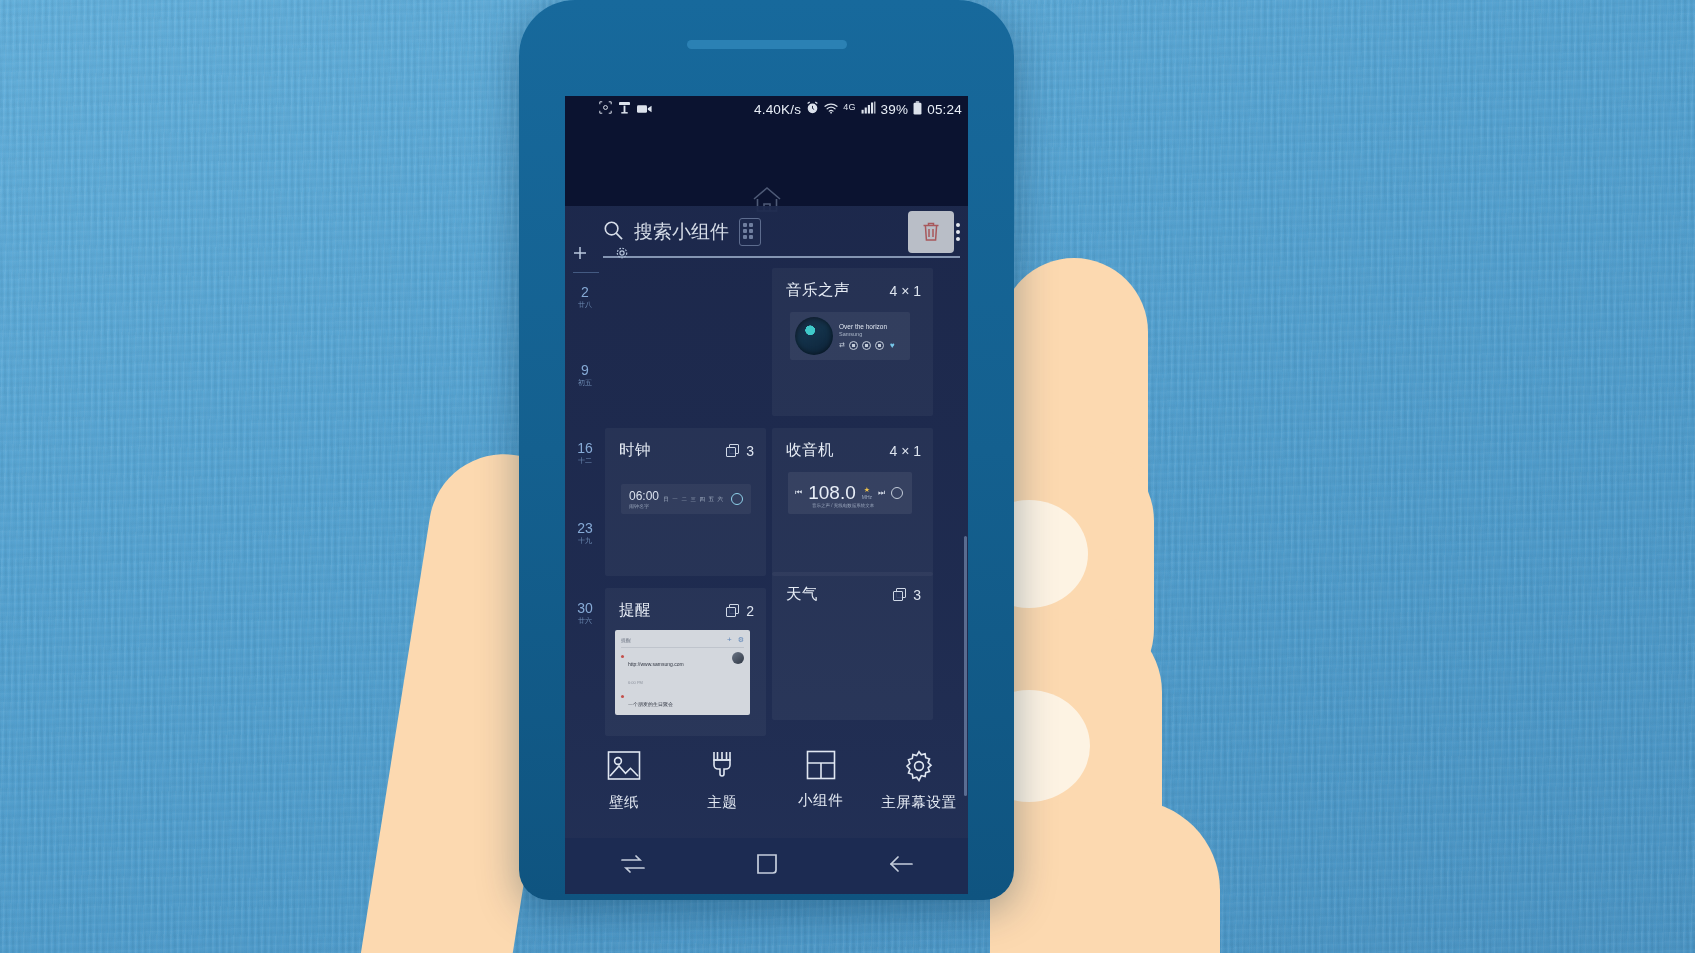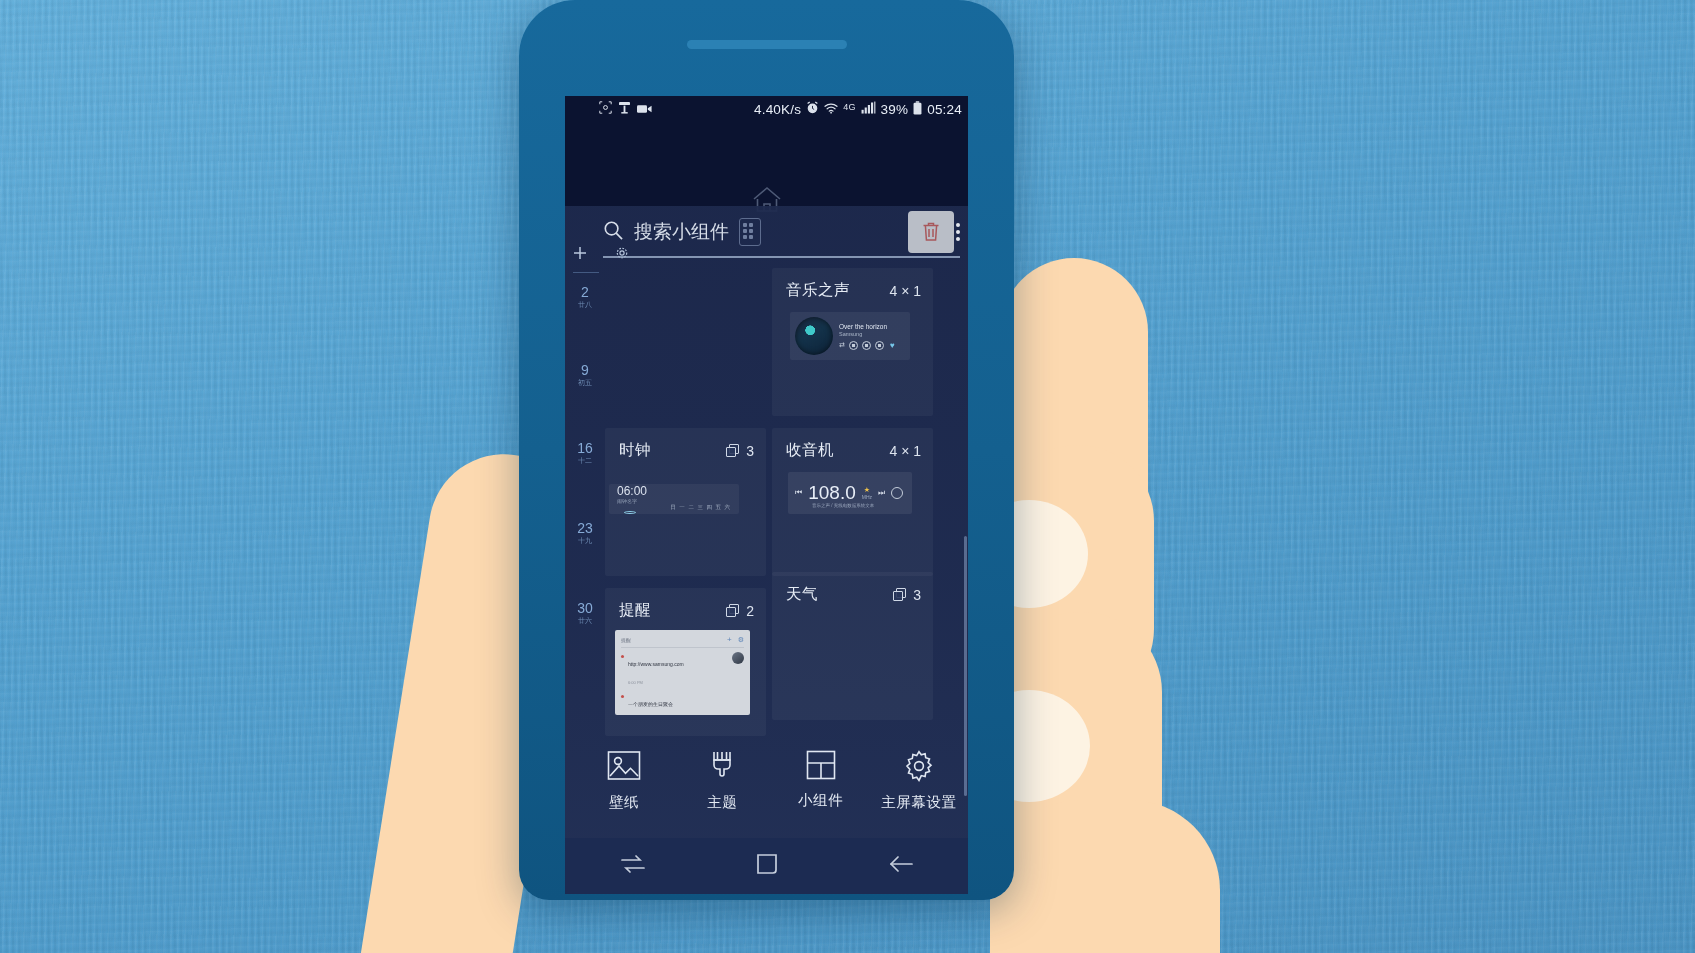--- a/index.html
+++ b/index.html
@@ -164,23 +164,23 @@
   #mu-info{ flex:1; }
   .mu-t{ color:#e2e8f2; font-size:6.5px; }
   .mu-a{ color:#aab6c9; font-size:5.5px; margin-top:1px;}
   .mu-ctrl{ display:flex; align-items:center; gap:4px; margin-top:4px;}
   .mu-b{ width:9px; height:9px; border-radius:50%; border:1px solid #c4cdda; display:flex; align-items:center; justify-content:center;}
   .mu-b i{ width:3px; height:3px; background:#c4cdda; display:block;}
   .mu-heart{ color:#76c6e8; font-size:8px; margin-left:2px;}
 
   
   #prev-clock {
-    left:4px; top:56px; width:130px; height:30px;
+    left:16px; top:56px; width:130px; height:30px;
     background:rgba(255,255,255,0.05); border-radius:2px;
-    display:flex; padding:0 8px;flex-direction:column;
+    display:flex; align-items:center; padding:0 8px;
   }
   .ck-t{ color:#dbe2ee; font-size:12px;}
   .ck-s{ color:#97a4ba; font-size:5px;}
   .ck-days{ margin-left:auto; color:#aab6c9; font-size:5.5px; letter-spacing:1px;}
   .ck-ic{ width:12px; height:12px; border:1.3px solid #8fd1ea; border-radius:50%; margin-left:7px;}
 
   
   #prev-radio {
     left:16px; top:44px; width:124px; height:42px;
     background:rgba(255,255,255,0.07); border-radius:2px;

